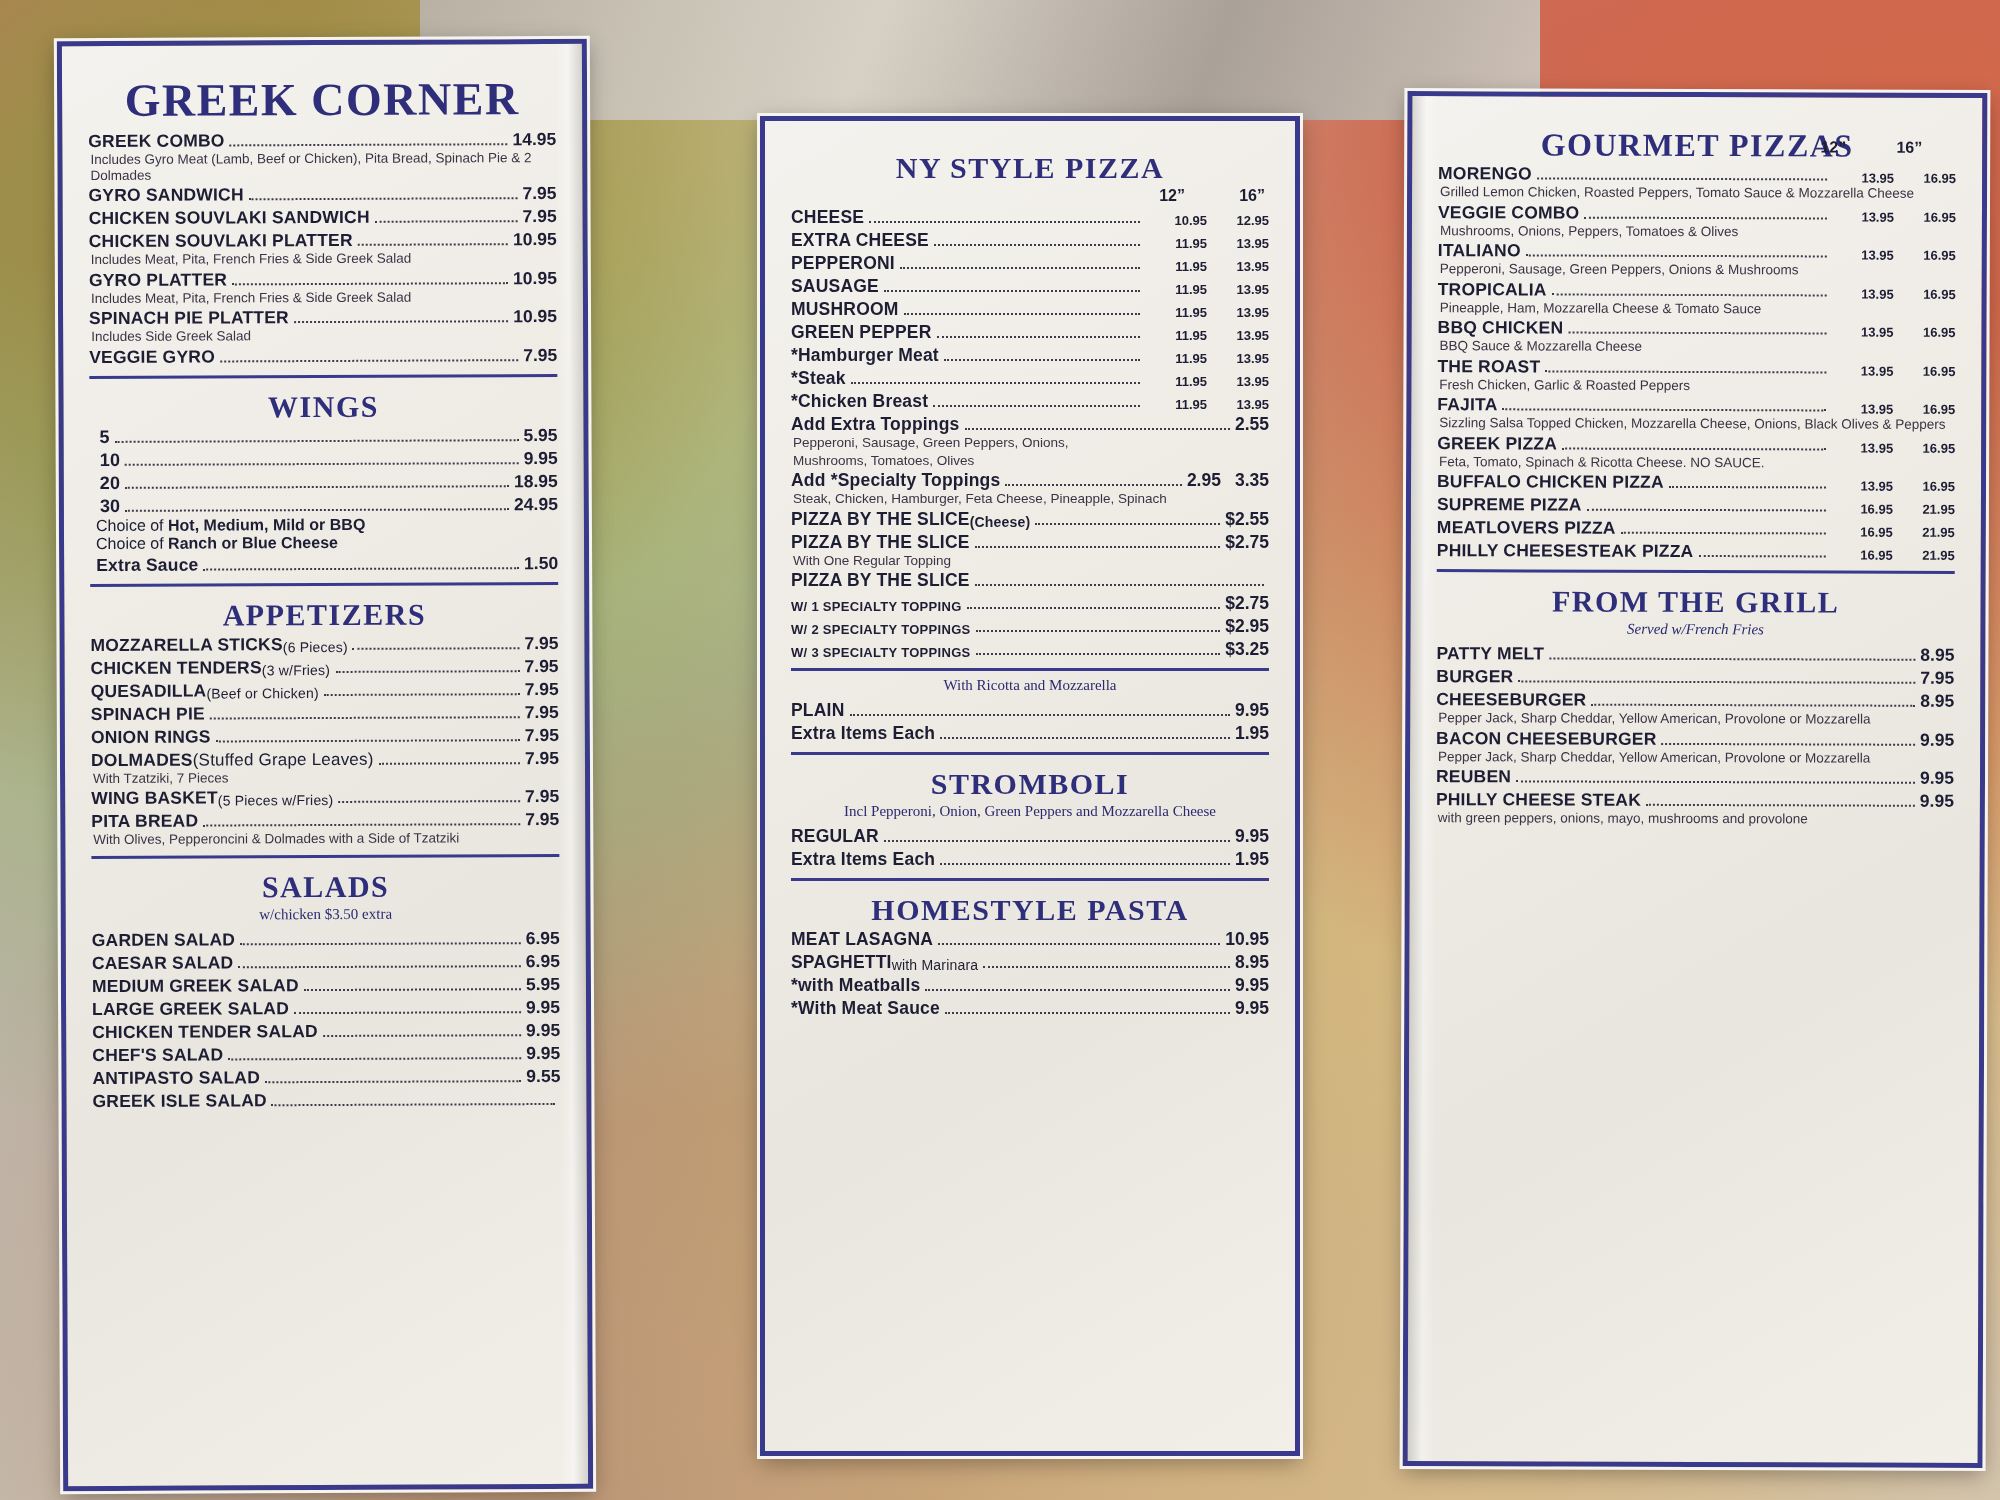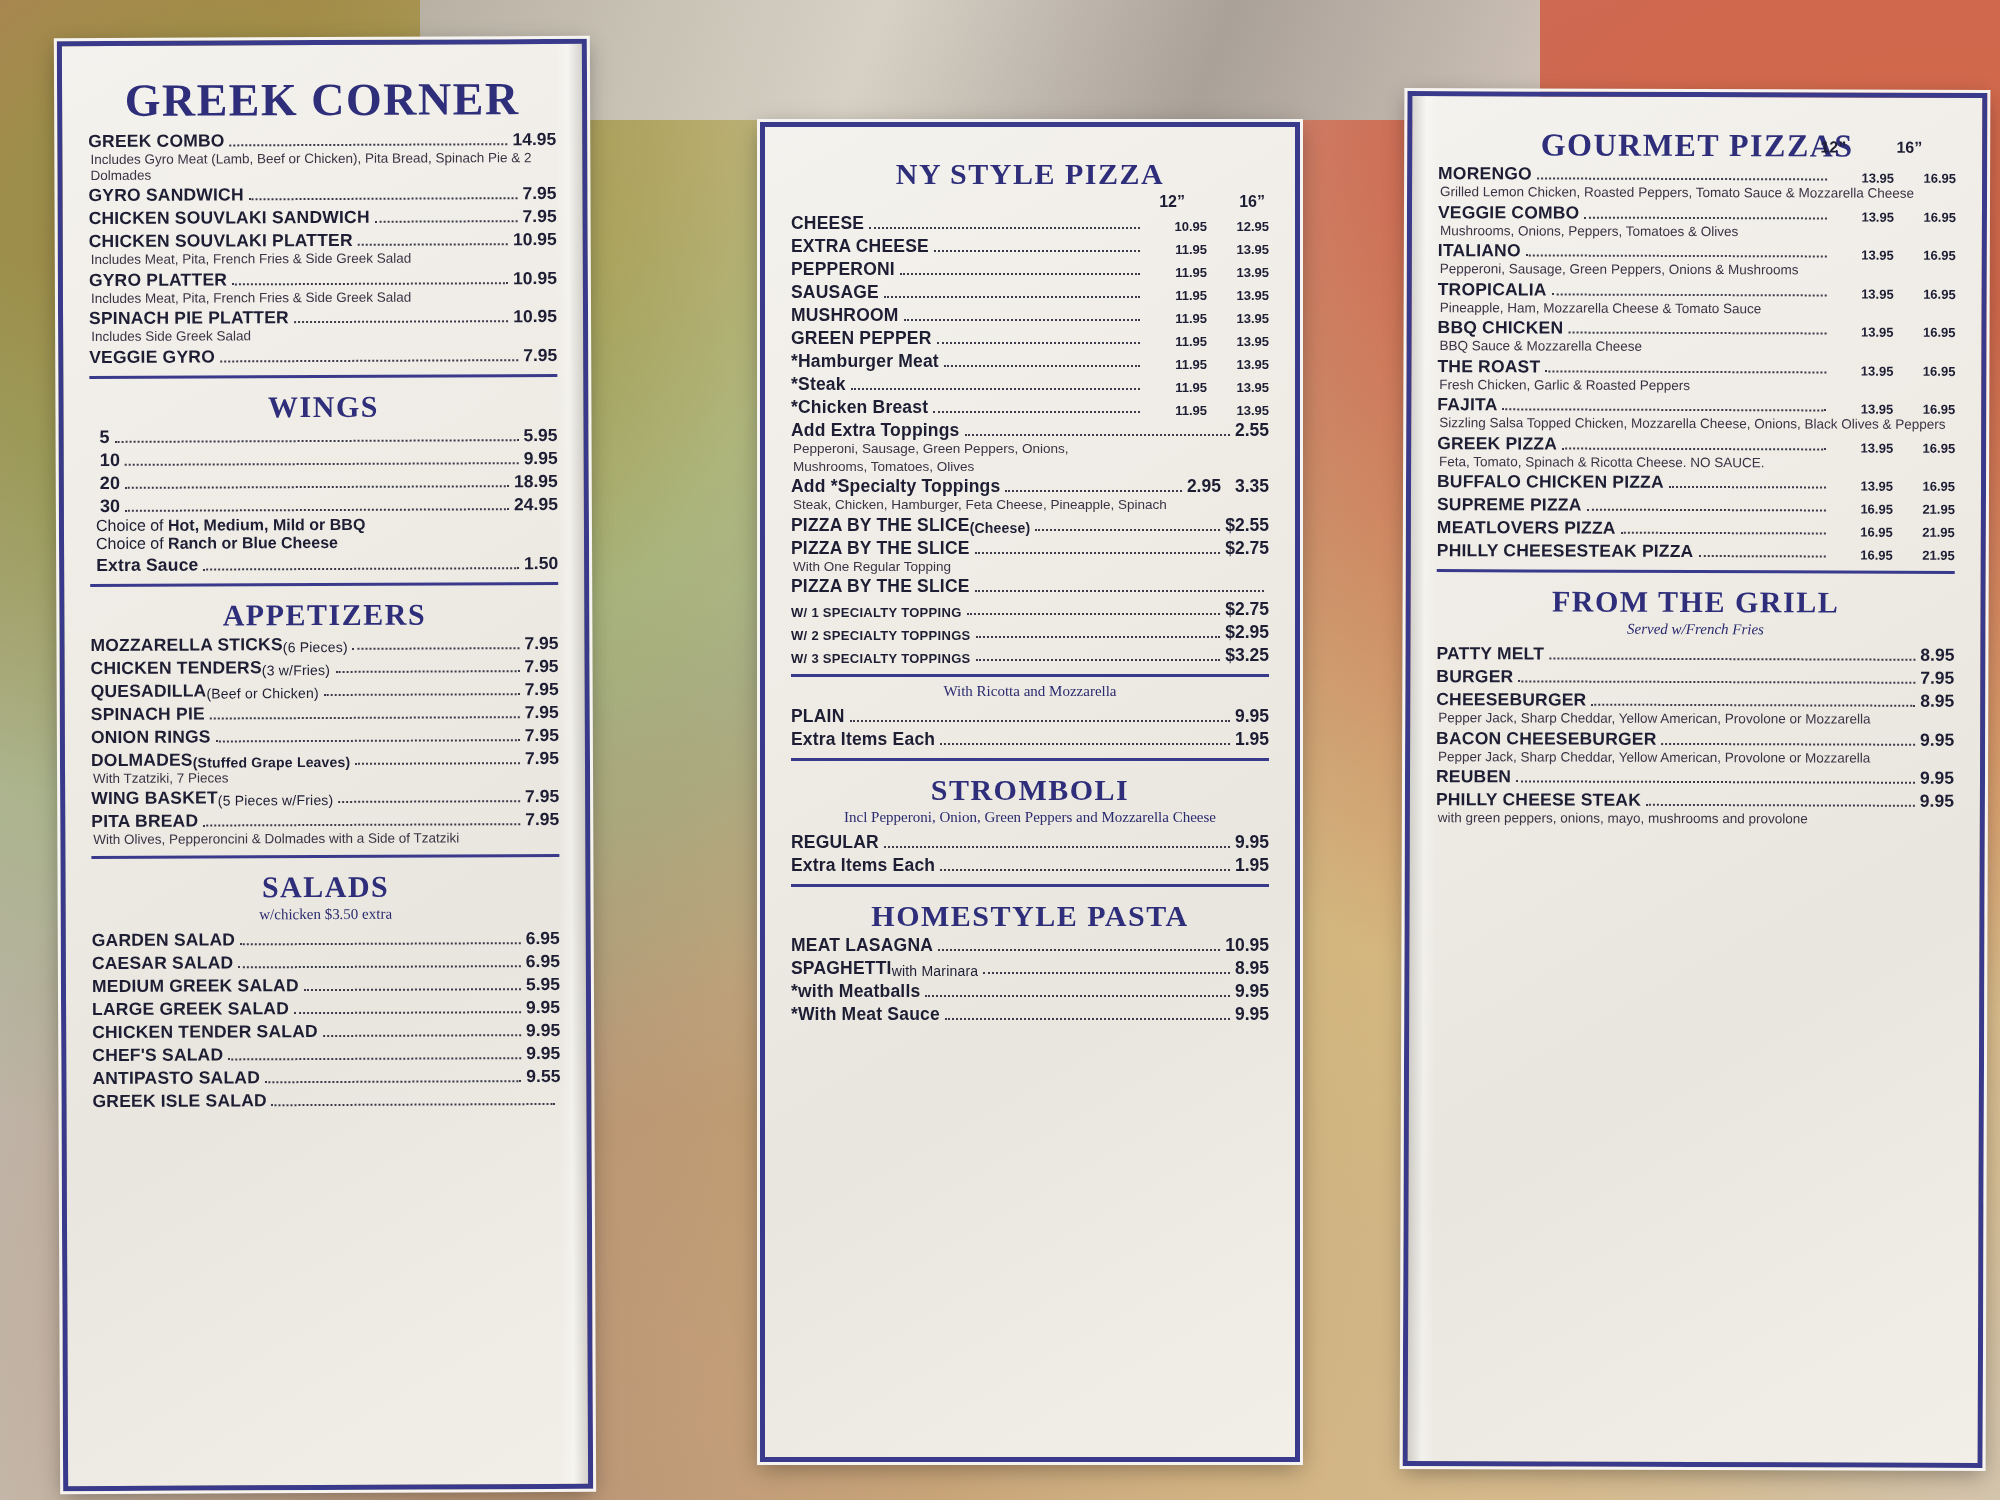--- a/index.html
+++ b/index.html
@@ -33,21 +33,21 @@
     position:absolute;
     background:linear-gradient(150deg,#f4f2ee 0%, #efece6 35%, #e9e6df 65%, #f2efe9 100%);
     border:5px solid #3a3a8c;
     outline:3px solid #f6f4f0;
     box-shadow:0 6px 22px rgba(0,0,0,.35);
     overflow:hidden;
   }
   .panel-inner{position:absolute;inset:0;padding:18px 26px;box-sizing:border-box;}
 
   #panel-left{left:60px;top:40px;width:520px;height:1440px;transform:rotate(-0.25deg);}
-  #panel-mid{left:760px;top:122px;width:530px;height:1330px;}
+  #panel-mid{left:760px;top:116px;width:530px;height:1330px;}
   #panel-right{left:1405px;top:92px;width:570px;height:1365px;transform:rotate(0.2deg);}
 
   
   .sec-title{
     text-align:center;color:#2e2e7a;
     font-family:"Liberation Serif", serif;
     letter-spacing:1.5px;
   }
   .big-title{font-size:46px;font-weight:700;margin:10px 0 4px;}
   .mid-title{font-size:30px;font-weight:700;margin:12px 0 2px;}
@@ -189,21 +189,21 @@
           <span class="pr">7.95</span>
         </div>
         <div class="row">
           <span class="nm ">ONION RINGS</span>
           <span class="nm" style="font-weight:400;font-size:14px"></span>
           <span class="dots"></span>
           <span class="pr">7.95</span>
         </div>
         <div class="row">
           <span class="nm ">DOLMADES</span>
-          <span class="nm" style="font-weight:700;font-size:14px"> (Stuffed Grape Leaves)</span>
+          <span class="nm" style="font-weight:400;font-size:17px"> (Stuffed Grape Leaves)</span>
           <span class="dots"></span>
           <span class="pr">7.95</span>
         </div>
         <div class="desc">With Tzatziki,  7 Pieces</div>
         <div class="row">
           <span class="nm ">WING BASKET</span>
           <span class="nm" style="font-weight:400;font-size:14px"> (5 Pieces w/Fries)</span>
           <span class="dots"></span>
           <span class="pr">7.95</span>
         </div>

